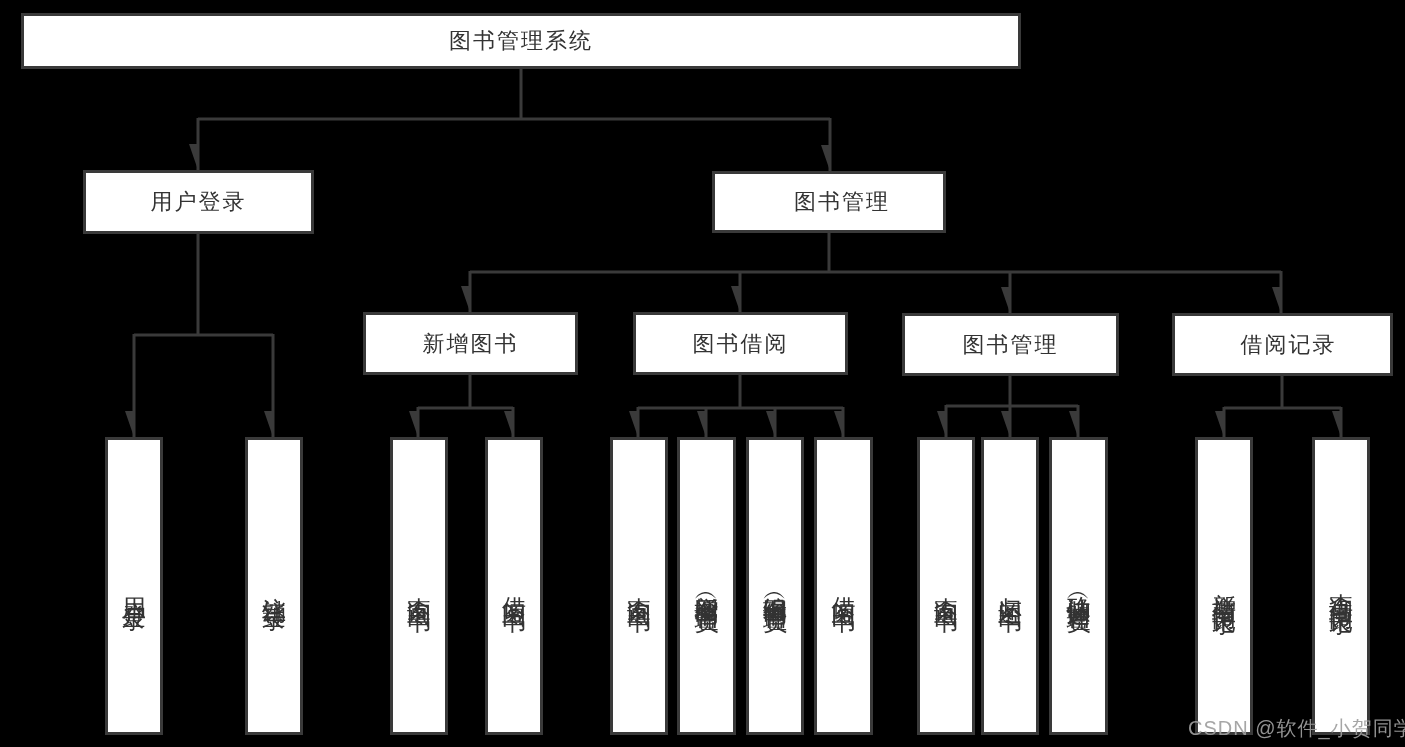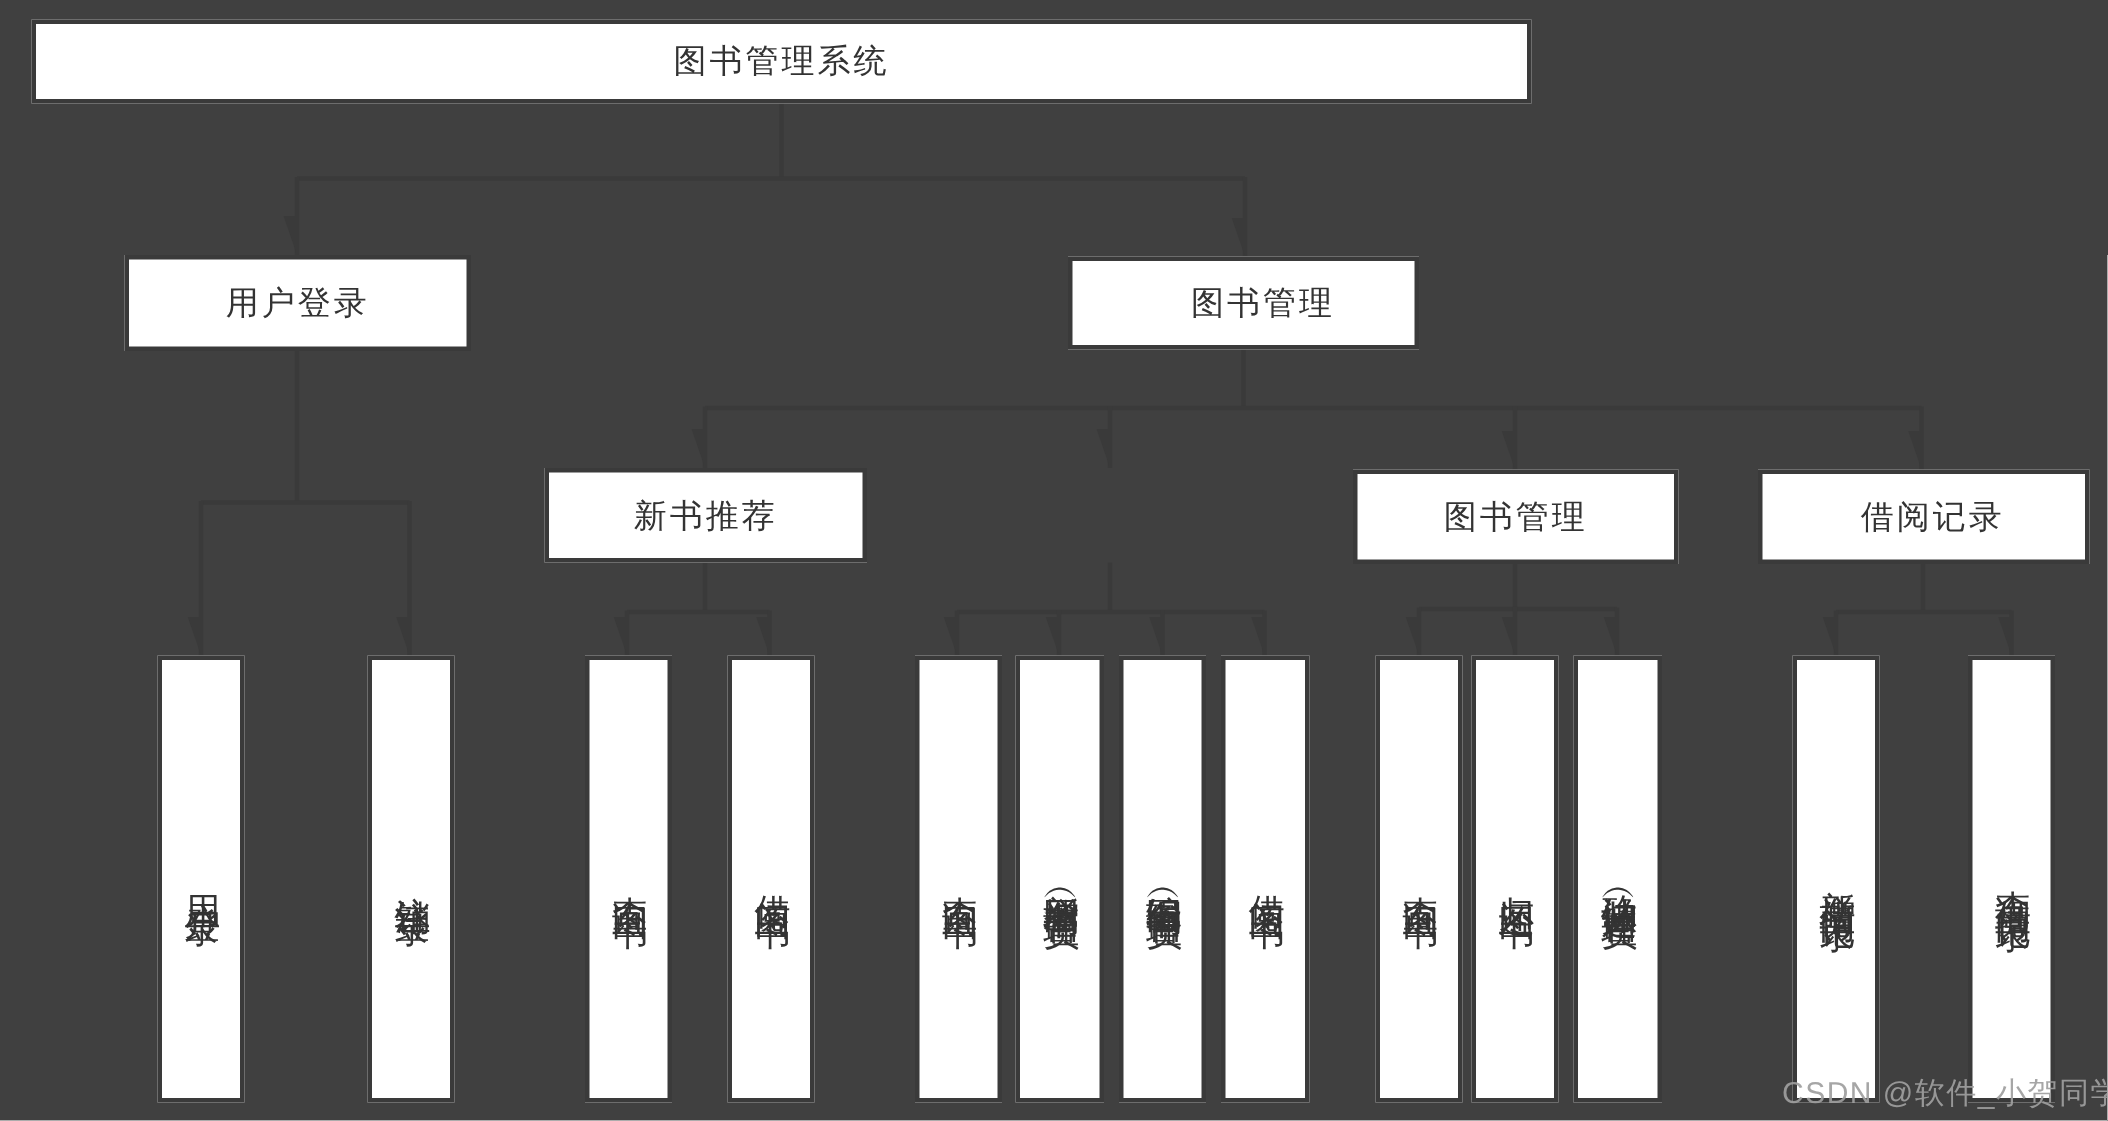--- a/index.html
+++ b/index.html
@@ -1,20 +1,20 @@
 <!DOCTYPE html>
 <html><head>
 <meta charset="utf-8">
 <style>
   html, body { margin: 0; padding: 0; background: #ffffff; }
   #canvas {
     position: relative;
     width: 1405px;
     height: 747px;
-    background: #404040;
+    background: #000000;
     overflow: hidden;
     font-family: "Liberation Sans", "DejaVu Sans", sans-serif;
   }
   #connectors {
     position: absolute;
     left: 0; top: 0;
     width: 1405px; height: 747px;
     pointer-events: none;
   }
   .node {
@@ -120,21 +120,24 @@
   </div>
 
   <div class="node" style="left:83px; top:170px; width:231px; height:64px;">
     <span>用户登录</span>
   </div>
   <div class="node" style="left:712px; top:171px; width:234px; height:62px;padding-left:26px;">
     <span>图书管理</span>
   </div>
 
   <div class="node" style="left:363px; top:312px; width:215px; height:63px;">
-    <span>新书推荐</span>
+    <span>新增图书</span>
+  </div>
+  <div class="node" style="left:633px; top:312px; width:215px; height:63px;">
+    <span>图书借阅</span>
   </div>
   <div class="node" style="left:902px; top:313px; width:217px; height:63px;">
     <span>图书管理</span>
   </div>
   <div class="node" style="left:1172px; top:313px; width:221px; height:63px;padding-left:12px;">
     <span>借阅记录</span>
   </div>
 
   <div class="leaf" style="left:105px;">
     <span>用户登录</span>

